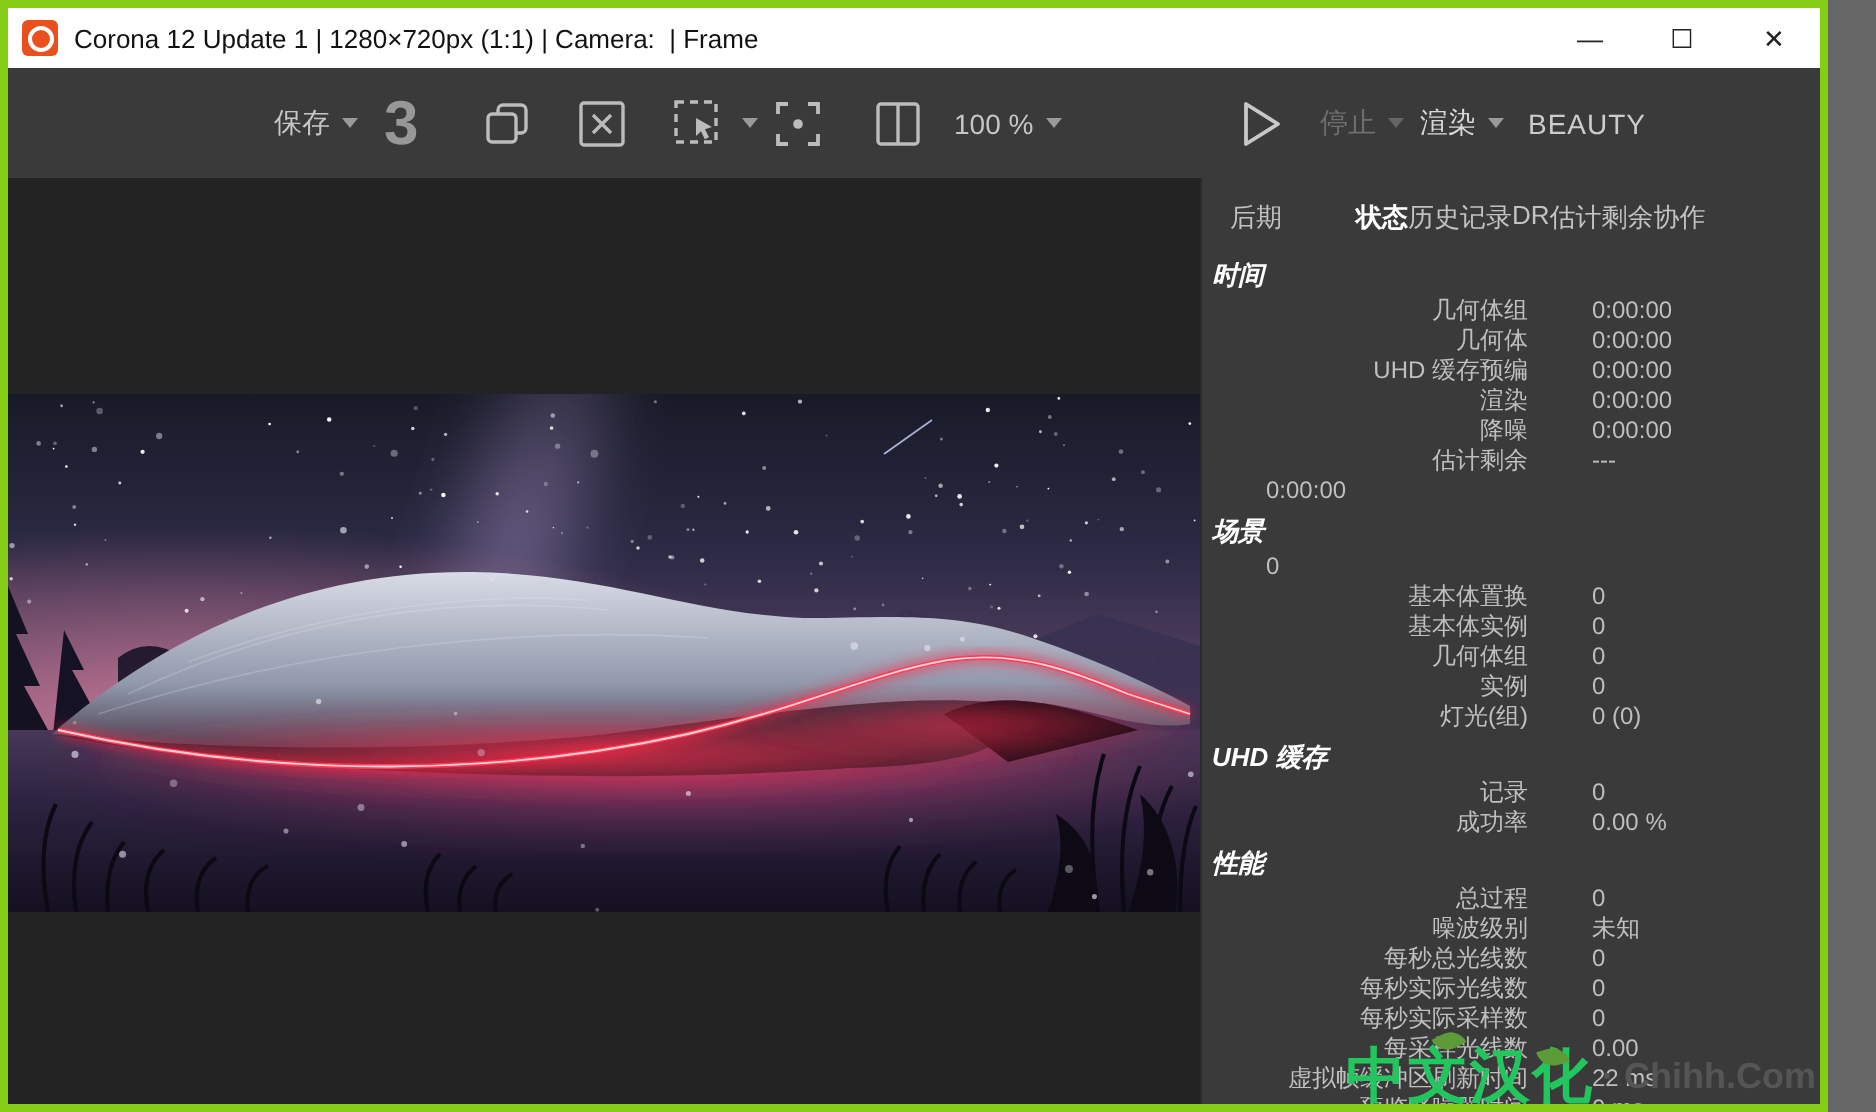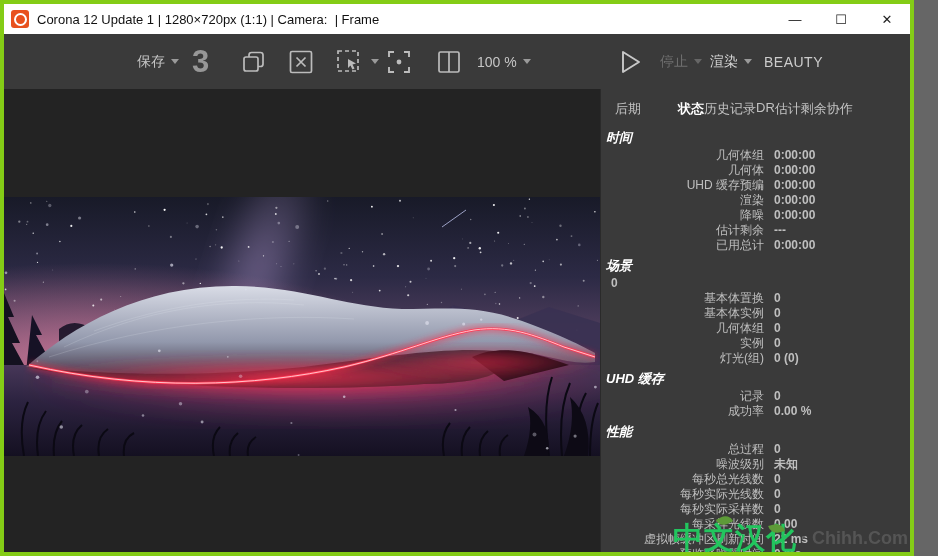--- a/index.html
+++ b/index.html
@@ -32,21 +32,21 @@
   .viewport{width:596px;background:#232323;position:relative;border-right:1px solid #2a2a2a;overflow:hidden;}
   .render-image{position:absolute;left:0;top:108px;width:596px;height:259px;}
   .panel{flex:1;background:#3a3a3a;position:relative;color:#c2c2c2;overflow:hidden;}
   .tabs{display:flex;justify-content:flex-start;padding:11px 16px 7px 14px;font-size:13px;}
   .tab{color:#c2c2c2;cursor:default;white-space:nowrap;}
   .tab.active{color:#ffffff;font-weight:bold;margin-left:37px;}
   .stats{font-size:12px;line-height:15px;}
   .section-title{color:#ffffff;font-weight:bold;font-size:13px;padding:5px 0 3px 5px;font-style:italic;}
   .row{display:flex;}
   .lab{width:163px;text-align:right;color:#bfbfbf;white-space:nowrap;}
-  .val{margin-left:10px;color:#bfbfbf;white-space:nowrap;font-weight:bold;}
+  .val{margin-left:32px;color:#bfbfbf;white-space:nowrap;}
   
   .watermark{position:absolute;right:2px;bottom:1px;display:flex;align-items:center;pointer-events:none;}
   .wm-cn{font-size:30px;font-weight:bold;color:#22c55e;letter-spacing:1px;position:relative;}
   .wm-site{font-size:18px;font-weight:bold;color:#555555;margin-left:4px;}
   .leaf{position:absolute;width:15px;height:9px;background:#5d9a38;border-radius:0 9px 0 9px;}
   .leaf.l1{left:44px;top:-2px;transform:rotate(-28deg);}
   .leaf.l2{left:96px;top:6px;transform:rotate(-15deg);}
 </style>
 </head>
 <body>
@@ -461,21 +461,20 @@
             </div>
             <div class="row">
               <span class="lab">降噪</span>
               <span class="val">0:00:00</span>
             </div>
             <div class="row">
               <span class="lab">估计剩余</span>
               <span class="val">---</span>
             </div>
             <div class="row">
-              <span class="lab">已用总计</span>
               <span class="val">0:00:00</span>
             </div>
           </div>
           <div class="section">
             <div class="section-title">场景</div>
             <div class="row">
               <span class="val">0</span>
             </div>
             <div class="row">
               <span class="lab">基本体置换</span>

